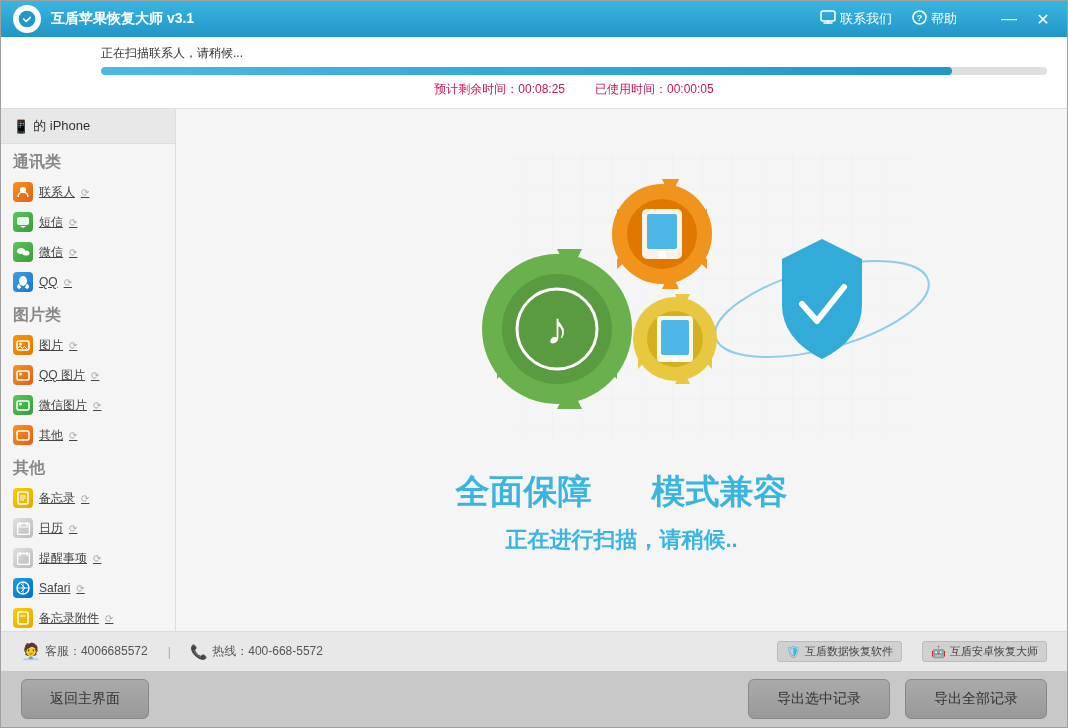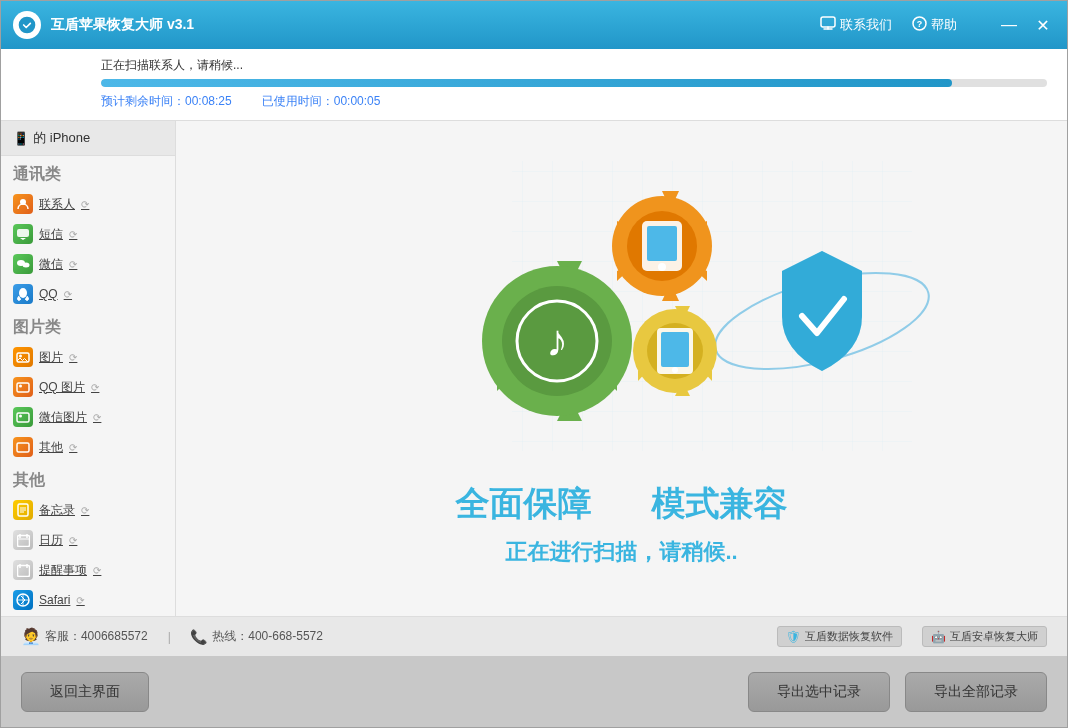--- a/index.html
+++ b/index.html
@@ -18,21 +18,21 @@
       height: 728px;
       background: #f0f0f0;
       display: flex;
       flex-direction: column;
       border: 1px solid #a0a0a0;
       box-shadow: 0 2px 10px rgba(0,0,0,0.3);
     }
     
     .title-bar {
       background: linear-gradient(to bottom, #3ab5e0, #2196c8);
-      height: 48px;
+      height: 36px;
       display: flex;
       align-items: center;
       padding: 0 12px;
       color: white;
       flex-shrink: 0;
     }
     .title-bar-logo {
       width: 28px;
       height: 28px;
       background: white;
@@ -106,21 +106,22 @@
     }
     .progress-bar-fill {
       height: 100%;
       background: linear-gradient(to right, #4db8e8, #2196c8);
       border-radius: 4px;
     }
     .scan-time-row {
       display: flex;
       gap: 30px;
       font-size: 12px;
-      color: #3b82f6;
+      color: #be185d;
+      justify-content: center;
     }
     
     .main-content {
       display: flex;
       flex: 1;
       overflow: hidden;
     }
     
     .sidebar {
       width: 175px;
@@ -249,21 +250,21 @@
       border: 1px solid #bbb;
       border-radius: 3px;
       padding: 2px 8px;
       font-size: 11px;
       color: #444;
       cursor: pointer;
     }
     
     .footer-bar {
       background: #c8c8c8;
-      height: 71px;
+      height: 56px;
       display: flex;
       align-items: center;
       justify-content: space-between;
       padding: 0 20px;
       flex-shrink: 0;
     }
     .footer-btn {
       background: linear-gradient(to bottom, #aaa, #999);
       border: 1px solid #888;
       border-radius: 6px;

